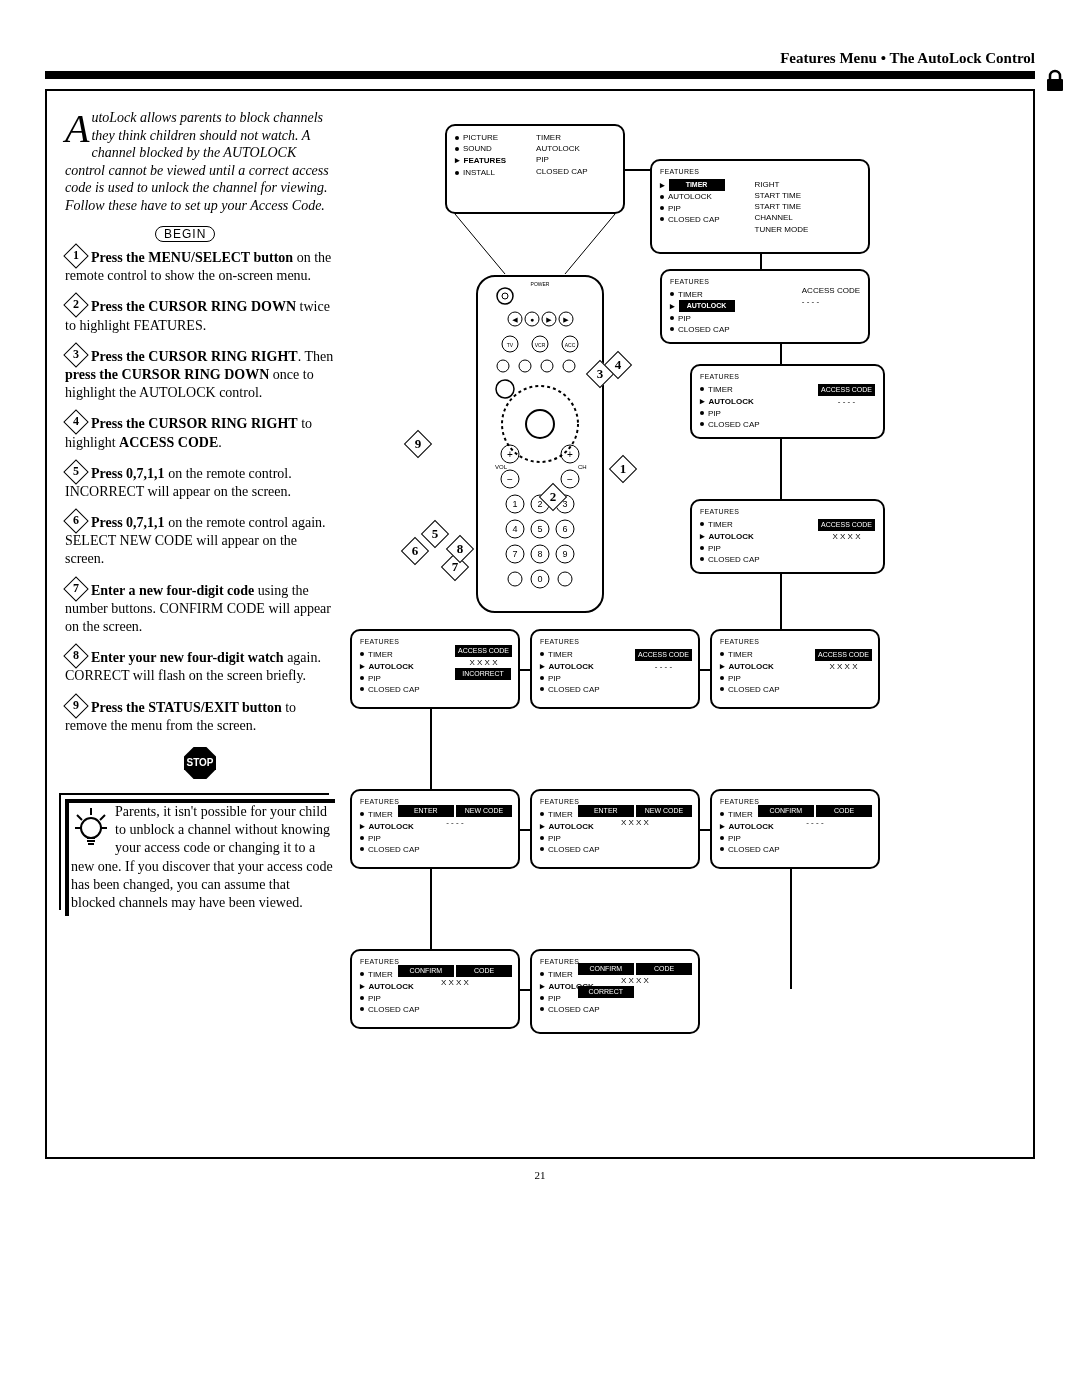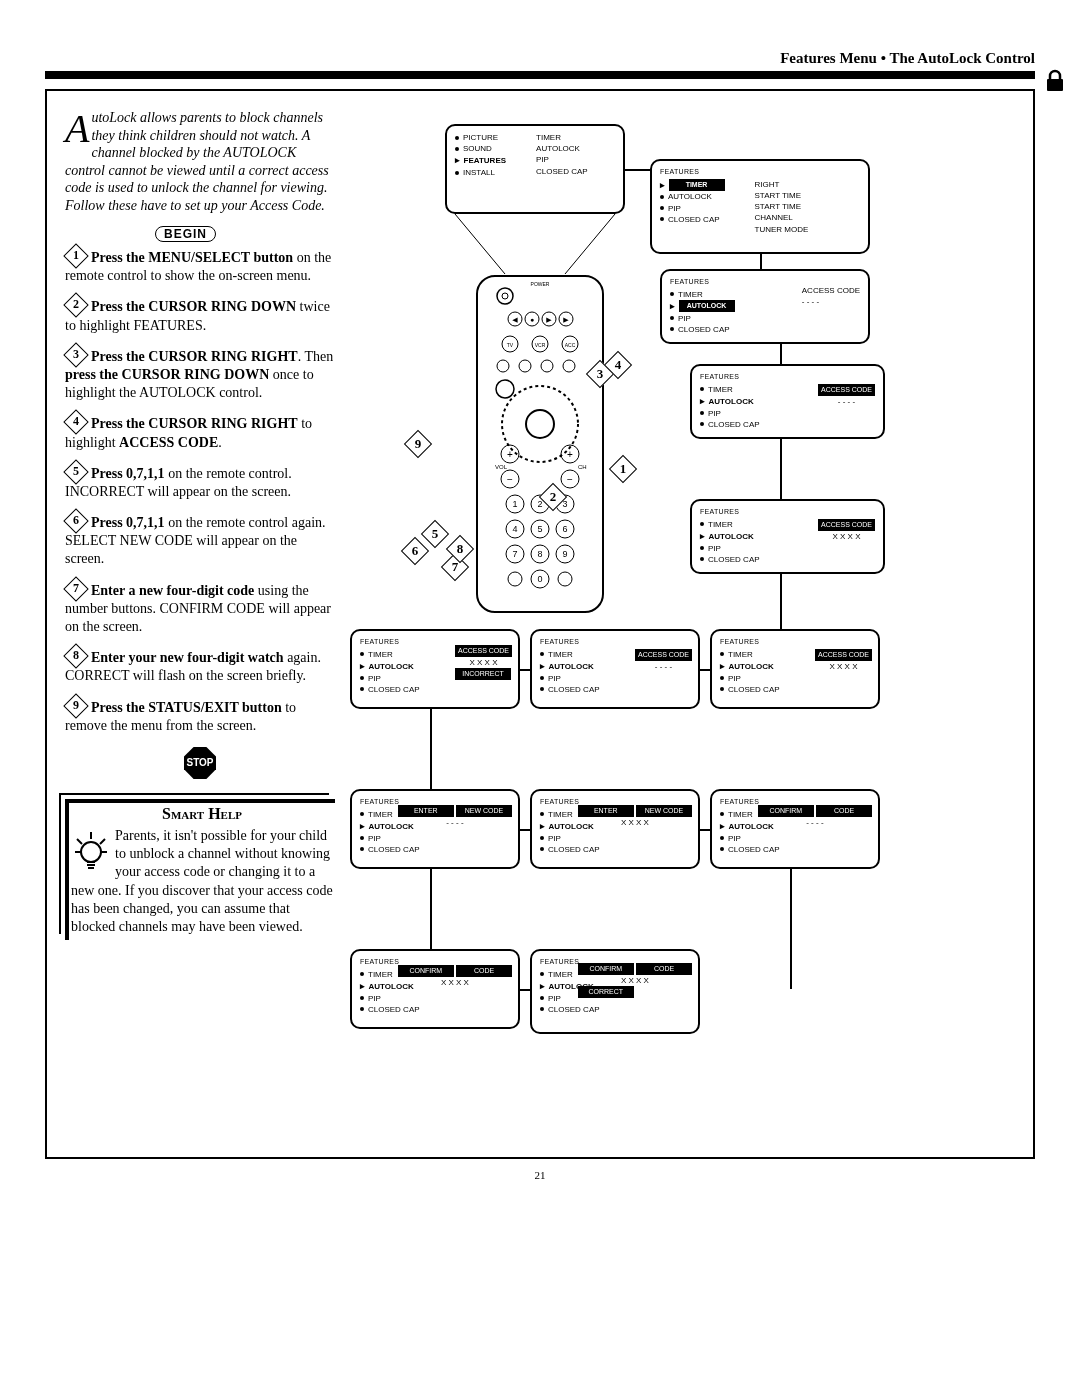--- a/index.html
+++ b/index.html
@@ -63,21 +63,21 @@
     font-weight: normal;
     font-style: italic;
     padding-right: 2px;
     padding-top: 4px;
   }
   .begin-marker {
     display:inline-block;
     border:1.5px solid #000;
     border-radius:10px;
     padding:0 8px;
-    font-weight:bold;
+    font-weight:normal;
     font-size:12px;
     letter-spacing:1px;
     font-family: Arial, sans-serif;
     margin-left: 90px;
     margin-bottom:6px;
   }
   .step {
     margin-bottom: 12px;
     font-size: 14px;
     line-height: 1.3;
@@ -256,21 +256,20 @@
 
     <div class="step"><span class="step-num"><span>7</span></span><b>Enter a new four-digit code</b><span> using the number buttons. CONFIRM CODE will appear on the screen.</span></div>
 
     <div class="step"><span class="step-num"><span>8</span></span><b>Enter your new four-digit watch</b><span> again. CORRECT will flash on the screen briefly.</span></div>
 
     <div class="step"><span class="step-num"><span>9</span></span><b>Press the STATUS/EXIT button</b><span> to remove the menu from the screen.</span></div>
 
     <div class="stop-sign">STOP</div>
 
     <div class="smart-help-box">
-      <div class="smart-help-title">Smart Help</div>
       <div class="smart-help-body">
         <span class="bulb">
           <svg viewBox="0 0 40 50">
               <g stroke="#000" stroke-width="2" fill="none">
                 <circle cx="20" cy="25" r="10" fill="#fff"></circle>
                 <path d="M16 35 h8 M16 38 h8 M17 41 h6"></path>
                 <line x1="20" y1="5" x2="20" y2="12"></line>
                 <line x1="6" y1="12" x2="11" y2="17"></line>
                 <line x1="34" y1="12" x2="29" y2="17"></line>
                 <line x1="4" y1="25" x2="10" y2="25"></line>

